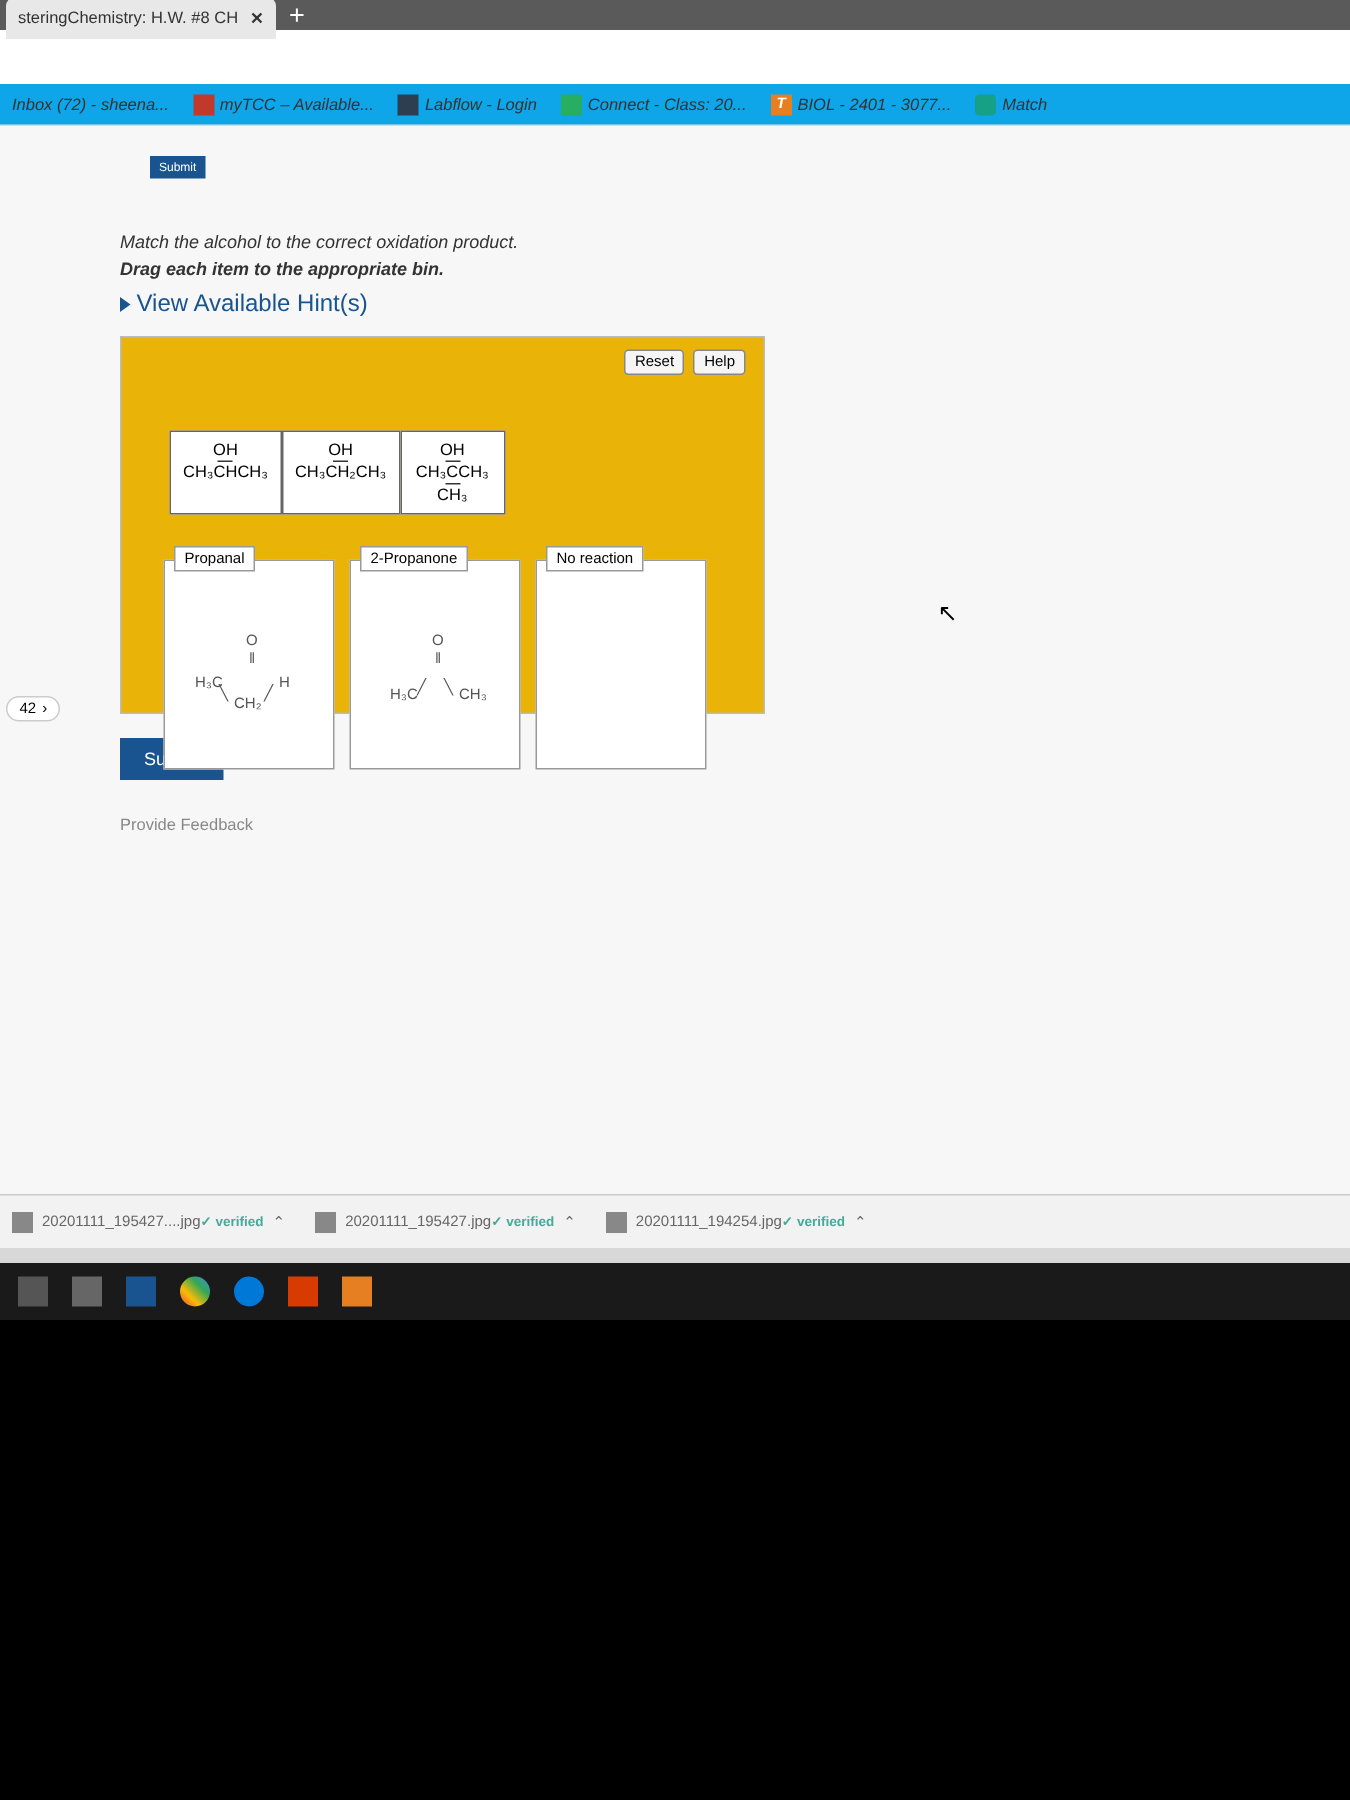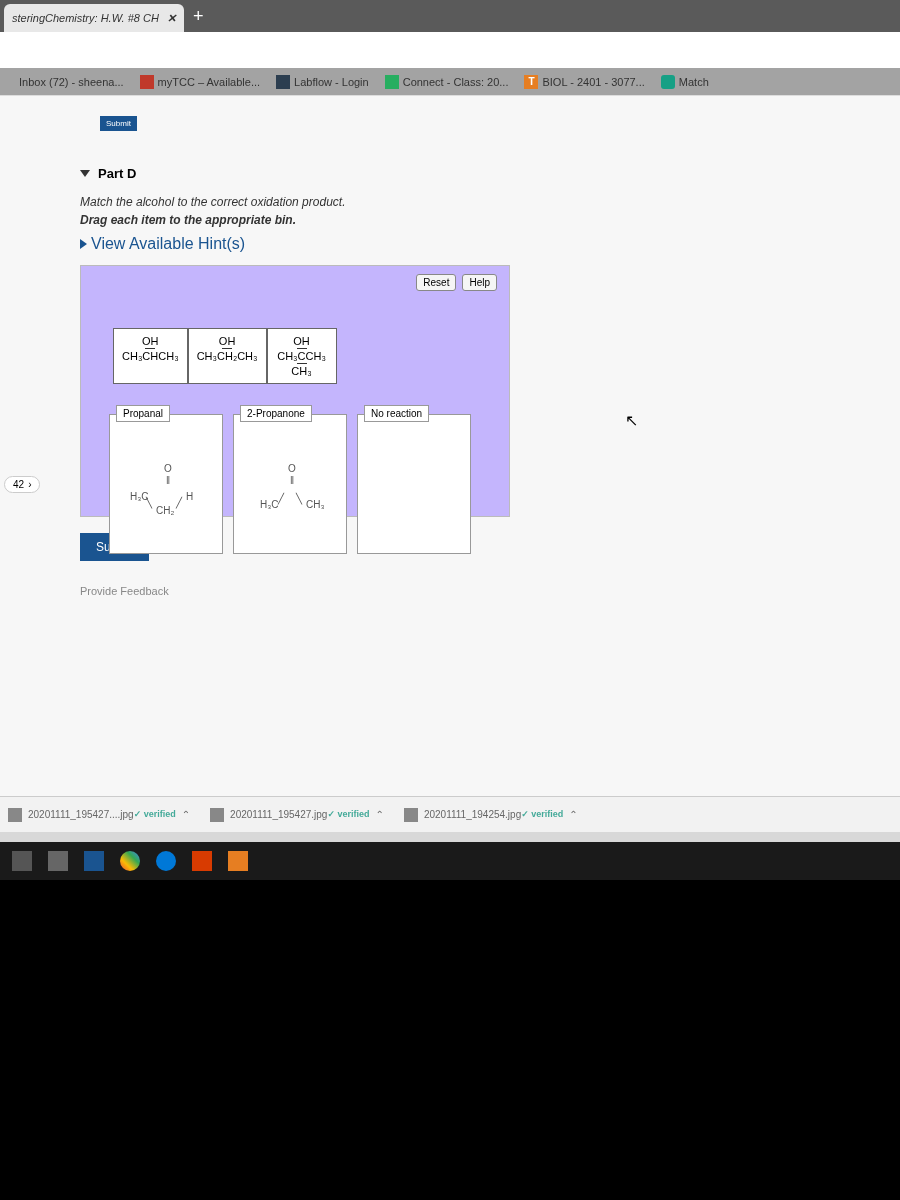--- a/index.html
+++ b/index.html
@@ -1,40 +1,40 @@
 <!DOCTYPE html>
 <html><head>
   <meta charset="utf-8">
   <style>
     * { box-sizing: border-box; margin: 0; padding: 0; }
     body { font-family: Arial, sans-serif; background: #000; width: 900px; height: 1200px; overflow: hidden; }
     .monitor { background: #d8d8d8; height: 880px; position: relative; }
-    .tab-bar { background: #5a5a5a; height: 32px; display: flex; align-items: center; padding-left: 4px; font-style: italic; }
+    .tab-bar { background: #5a5a5a; height: 20px; display: flex; align-items: center; padding-left: 4px; }
     .tab { background: #e8e8e8; height: 28px; padding: 0 8px; display: flex; align-items: center; font-size: 11px; color: #333; border-radius: 6px 6px 0 0; margin-top: 4px; }
     .tab-close { margin-left: 8px; font-weight: bold; cursor: pointer; }
     .new-tab { color: #fff; width: 28px; text-align: center; font-size: 18px; cursor: pointer; }
     .toolbar-space { background: #fff; height: 36px; }
-    .bookmarks { background: #a3a3a3; height: 28px; display: flex; align-items: center; padding-left: 19px; gap: 16px; font-size: 11px; color: #333; border-bottom: 1px solid #ddd; }
+    .bookmarks { background: #0ea5e9; height: 28px; display: flex; align-items: center; padding-left: 8px; gap: 16px; font-size: 11px; color: #333; border-bottom: 1px solid #ddd; font-style: italic; }
     .bm-item { display: flex; align-items: center; gap: 4px; cursor: pointer; }
     .bm-icon { width: 14px; height: 14px; display: inline-block; }
     .bm-red { background: #c0392b; }
     .bm-blue { background: #2c3e50; }
     .bm-green { background: #27ae60; color: #fff; font-size: 9px; text-align: center; line-height: 14px; }
     .bm-orange { background: #e67e22; color: #fff; font-size: 10px; text-align: center; line-height: 14px; font-weight: bold; }
     .bm-teal { background: #16a085; border-radius: 3px; }
     .content-area { background: #f7f7f7; height: calc(100% - 96px - 48px); position: relative; padding-top: 70px; }
     .badge-small { position: absolute; top: 20px; left: 100px; background: #1a5490; color: #fff; font-size: 8px; padding: 3px 6px; }
     .page-nav { position: absolute; left: 4px; top: 380px; background: #fff; border: 1px solid #ccc; border-radius: 12px; padding: 2px 8px; font-size: 10px; display: flex; align-items: center; gap: 4px; cursor: pointer; }
     .section { margin-left: 80px; }
     .section-head { display: flex; align-items: center; gap: 8px; font-size: 13px; font-weight: bold; margin-bottom: 14px; cursor: pointer; }
     .triangle-down { width: 0; height: 0; border-left: 5px solid transparent; border-right: 5px solid transparent; border-top: 7px solid #333; }
     .instruction { font-size: 12px; color: #333; margin-bottom: 4px; font-style: italic; }
     .hint-link { font-size: 16px; color: #1a5490; margin-top: 8px; margin-bottom: 12px; cursor: pointer; display: flex; align-items: center; gap: 4px; }
     .triangle-right { width: 0; height: 0; border-top: 5px solid transparent; border-bottom: 5px solid transparent; border-left: 7px solid #1a5490; }
-    .workspace { border: 1px solid #bbb; background: #c4b5fd; width: 430px; height: 252px; position: relative; padding: 12px; }
+    .workspace { border: 1px solid #bbb; background: #eab308; width: 430px; height: 252px; position: relative; padding: 12px; }
     .btn-row { position: absolute; right: 12px; top: 8px; display: flex; gap: 6px; }
     .small-btn { border: 1px solid #888; background: #f5f5f5; font-size: 10px; padding: 2px 6px; border-radius: 3px; cursor: pointer; }
     .drag-items { display: flex; margin-top: 50px; margin-left: 20px; }
     .drag-item { border: 1px solid #666; background: #fff; padding: 6px 8px; font-size: 11px; text-align: center; cursor: grab; min-width: 70px; }
     .bins { display: flex; gap: 10px; margin-top: 30px; margin-left: 16px; }
     .bin { border: 1px solid #999; background: #fff; width: 114px; height: 140px; position: relative; }
     .bin-label { position: absolute; top: -10px; left: 6px; background: #fff; border: 1px solid #999; font-size: 10px; padding: 2px 6px; }
     .bin-content { padding: 18px 6px; font-size: 9px; text-align: center; color: #555; }
     .struct { margin-top: 20px; font-size: 10px; }
     .submit-btn { background: #1a5490; color: #fff; border: none; padding: 7px 16px; font-size: 12px; margin-top: 16px; cursor: pointer; }
@@ -88,24 +88,20 @@
   </div>
 
   <div class="content-area">
     <div class="badge-small">Submit</div>
     <div class="page-nav">
       <span>42</span>
       <span>›</span>
     </div>
 
     <div class="section">
-      <div class="section-head">
-        <span class="triangle-down"></span>
-        <span>Part D</span>
-      </div>
       <div class="instruction">Match the alcohol to the correct oxidation product.</div>
       <div class="instruction"><b>Drag each item to the appropriate bin.</b></div>
       <div class="hint-link">
         <span class="triangle-right"></span>
         <span>View Available Hint(s)</span>
       </div>
 
       <div class="workspace">
         <div class="btn-row">
           <button class="small-btn">Reset</button>

